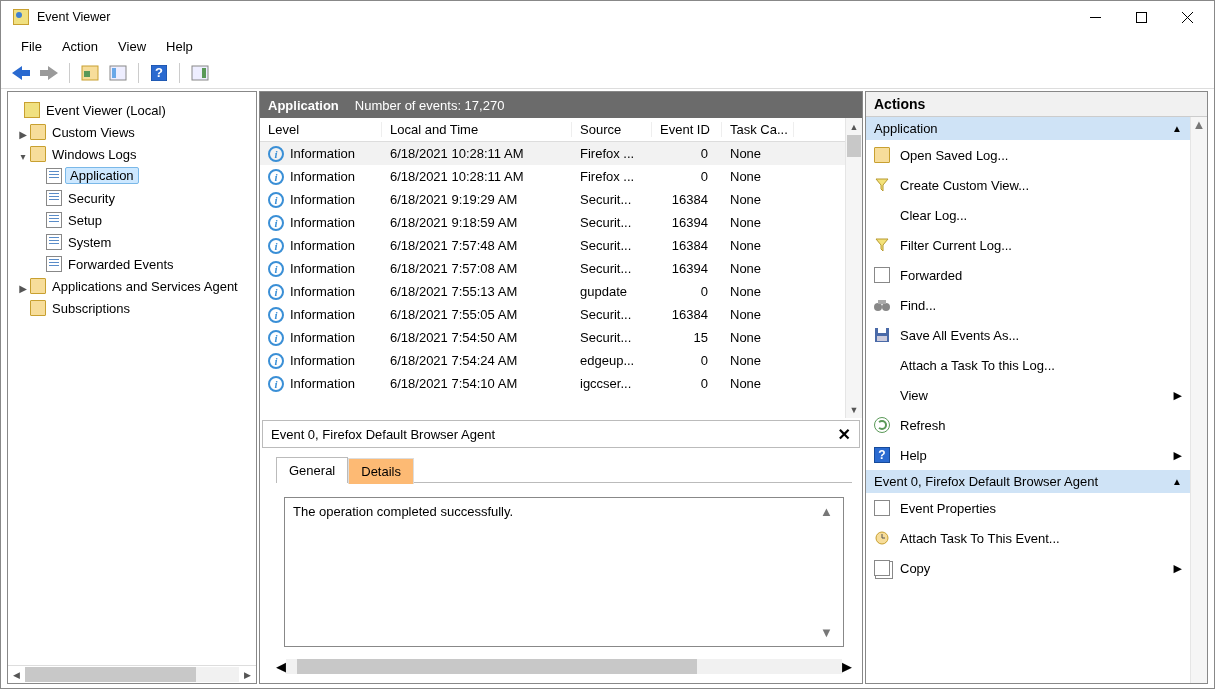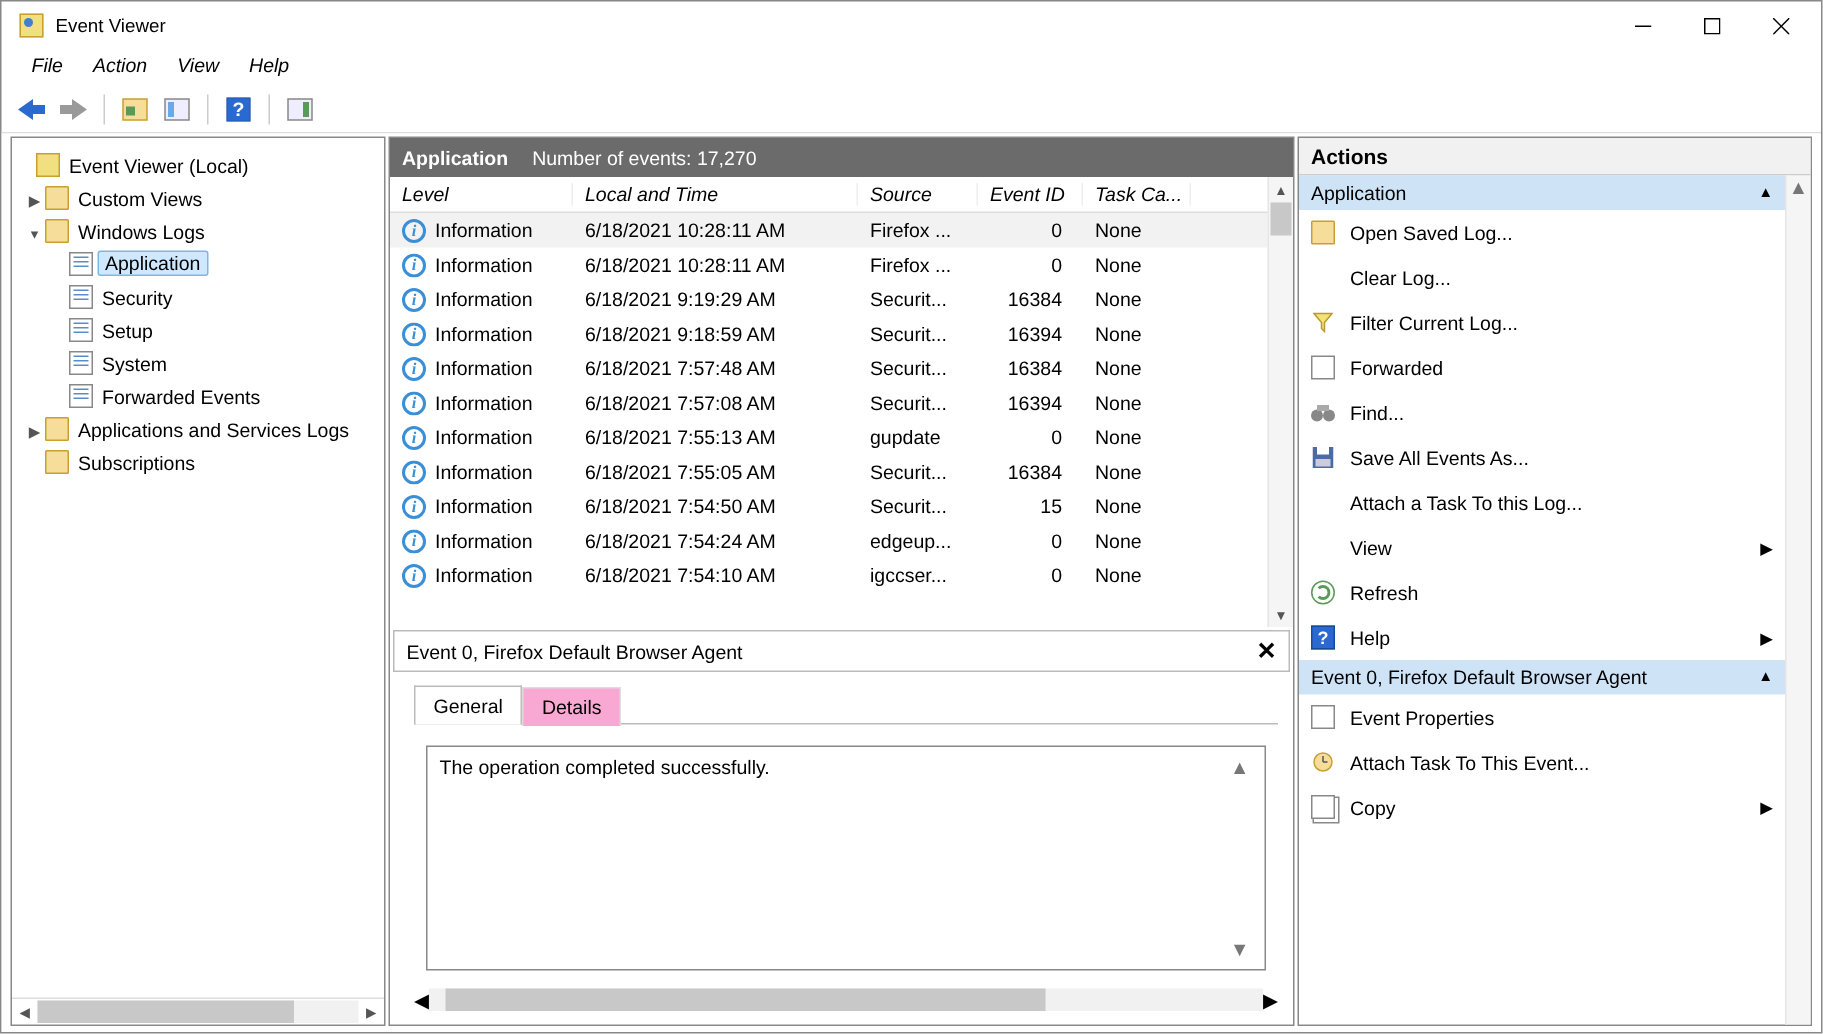--- a/index.html
+++ b/index.html
@@ -4,21 +4,21 @@
 <style>
 * { box-sizing: border-box; margin: 0; padding: 0; font-family: "Segoe UI", Tahoma, sans-serif; font-size: 13px; }
 body { background: #fff; width: 1215px; height: 689px; border: 1px solid #888; overflow: hidden; display: flex; flex-direction: column; }
 .titlebar { height: 32px; display: flex; align-items: center; padding: 0 4px; }
 .titlebar .app-icon { width: 16px; height: 16px; margin: 0 8px; background: #f0e080; border:1px solid #c8a030; position:relative;}
 .titlebar .app-icon::after{content:"";position:absolute;top:2px;left:2px;width:6px;height:6px;background:#4080d0;border-radius:50%;}
 .titlebar .title { flex: 1; font-size: 12.5px; }
 .win-btns { display: flex; }
 .win-btn { width: 46px; height: 30px; display: flex; align-items: center; justify-content: center; }
 .win-btn svg { stroke: #000; stroke-width: 1; fill: none; }
-.menubar { height: 24px; display: flex; align-items: flex-start; padding: 0 10px; gap: 0; border-top: 0; font-style: italic; }
+.menubar { height: 24px; display: flex; align-items: flex-end; padding: 0 10px; gap: 0; border-top: 0; }
 .menubar span { padding: 3px 10px; cursor: default; }
 .toolbar { height: 32px; display: flex; align-items: center; padding: 3px 8px; gap: 4px; border-bottom: 1px solid #ddd; }
 .tbtn { width: 24px; height: 24px; display:flex; align-items:center; justify-content:center; }
 .tbtn svg{display:block;}
 .tool-sep { width:1px; height:20px; background:#ccc; margin:0 4px;}
 .main-grid { flex: 1; display: grid; grid-template-columns: 250px 604px 1fr; gap: 2px; padding: 2px 6px 4px 6px; min-height: 0; background:#fff;}
 .pane { border: 1px solid #888; background: #fff; display: flex; flex-direction: column; min-height: 0; min-width:0;}
 
 .tree { flex:1; overflow:auto; padding:4px 0; }
 .tree-row { display:flex; align-items:flex-end; height:22px; white-space:nowrap; }
@@ -33,42 +33,42 @@
 .lbl { padding:0 2px; }
 .hscroll{height:18px;border-top:1px solid #ddd;display:flex;align-items:center;}
 .hscroll .sb-btn{width:17px;height:17px;display:flex;align-items:center;justify-content:center;color:#555;font-size:9px;}
 .hscroll .track{flex:1;height:15px;background:#f1f1f1;position:relative;}
 .hscroll .thumb{position:absolute;top:0;bottom:0;background:#c8c8c8;}
 
 .mid-head{background:#6b6b6b;color:#fff;height:26px;display:flex;align-items:center;padding:0 8px;font-size:13px;gap:16px;}
 .mid-head b{font-weight:600;}
 .grid-wrap{flex:0 0 300px;display:flex;min-height:0;}
 .grid-area{flex:1;min-width:0;display:flex;flex-direction:column;}
-.colhdr{display:flex;border-bottom:1px solid #ddd;height:24px;align-items:center;font-style:italic;}
+.colhdr{display:flex;border-bottom:1px solid #ddd;height:24px;align-items:center;}
 .colhdr div{padding:0 8px;border-right:1px solid #eee;white-space:nowrap;overflow:hidden;font-size:13px;}
 .rows{flex:1;overflow:hidden;}
 .row{display:flex;align-items:center;height:23px;}
 .row.sel{background:#f2f2f2;}
 .cell{padding:0 8px;white-space:nowrap;overflow:hidden;text-overflow:ellipsis;display:flex;align-items:center;}
 .c-level{width:122px;}
 .c-date{width:190px;}
 .c-src{width:80px;}
 .c-eid{width:70px;justify-content:flex-end;padding-right:14px;}
 .c-task{width:72px;}
 .info-icon{width:16px;height:16px;border-radius:50%;border:2px solid #3a8fd6;margin-right:6px;display:inline-flex;align-items:center;justify-content:center;font-weight:bold;color:#3a8fd6;font-size:11px;font-family:Georgia,serif;font-style:italic;}
 .vscroll{width:17px;background:#f5f5f5;border-left:1px solid #e5e5e5;position:relative;}
 .vscroll .up,.vscroll .dn{height:17px;display:flex;align-items:center;justify-content:center;color:#555;font-size:9px;}
 .vscroll .vtrack{position:absolute;top:17px;bottom:17px;left:0;right:0;}
 .vscroll .vthumb{position:absolute;left:1px;right:1px;background:#c8c8c8;}
 
 .detail-hdr{height:28px;border:1px solid #bbb;margin:2px;display:flex;align-items:center;padding:0 8px;background:#fff;}
 .detail-hdr .x{margin-left:auto;font-weight:bold;font-size:16px;cursor:default;}
 .tabbar{display:flex;padding:6px 10px 0 16px;}
 .tab{padding:5px 12px;border:1px solid #bbb;border-bottom:none;background:#fff;position:relative;top:1px;font-size:13px;}
-.tab.inactive{background:#f9a8d4;border-color:#ddd;font-size:13px;top:2px;}
+.tab.inactive{background:#fdba74;border-color:#ddd;font-size:13px;top:2px;}
 .detail-body{flex:1;border-top:1px solid #bbb;margin:0 10px 0 16px;padding:14px 8px 6px 8px;display:flex;flex-direction:column;min-height:0;}
 .msgbox{flex:1;border:1px solid #888;padding:6px 8px;display:flex;min-height:0;}
 .msgbox .txt{flex:1;}
 .msgbox .vs{width:17px;display:flex;flex-direction:column;justify-content:space-between;align-items:center;color:#777;font-size:9px;}
 .det-hscroll{height:18px;margin:4px 10px 8px 16px;display:flex;align-items:center;}
 
 .actions-title{background:#f1f1f1;border-bottom:1px solid #ccc;padding:4px 8px;font-weight:600;font-size:14px;}
 .actions-body{flex:1;display:flex;min-height:0;}
 .actions-list{flex:1;overflow:hidden;}
 .act-hdr{background:#cfe3f6;padding:4px 8px;display:flex;align-items:center;justify-content:space-between;font-size:13px;}
@@ -204,21 +204,21 @@
         </div>
       <div class="tree-row">
           <span class="spacer" style="width:38px"></span>
           <span class="ticon ic-log"></span>
           <span class="lbl">Forwarded Events</span>
         </div>
       <div class="tree-row">
           <span class="spacer" style="width:8px"></span>
           <span class="twisty">▶</span>
           <span class="ticon ic-folder"></span>
-          <span class="lbl">Applications and Services Logs</span>
+          <span class="lbl">Applications and Services Agent</span>
         </div>
       <div class="tree-row">
           <span class="spacer" style="width:22px"></span>
           <span class="ticon ic-folder"></span>
           <span class="lbl">Subscriptions</span>
         </div>
     </div>
     <div class="hscroll">
       <div class="sb-btn">◀</div>
       <div class="track">
@@ -396,20 +396,28 @@
       <div class="actions-list">
         <div class="act-hdr">
             <span>Application</span>
             <span class="tri">▲</span>
           </div>
         <div class="act-item">
             <span class="ai ai-open"></span>
             <span>Open Saved Log...</span>
           </div>
         <div class="act-item">
+            <span class="ai ai-funnel">
+              <svg width="14" height="14">
+                <polygon points="1,1 13,1 8,7 8,13 6,11 6,7" fill="#f3e27a" stroke="#b89a30"></polygon>
+              </svg>
+            </span>
+            <span>Create Custom View...</span>
+          </div>
+        <div class="act-item">
             <span class="ai"></span>
             <span>Clear Log...</span>
           </div>
         <div class="act-item">
             <span class="ai ai-funnel">
               <svg width="14" height="14">
                 <polygon points="1,1 13,1 8,7 8,13 6,11 6,7" fill="#f3e27a" stroke="#b89a30"></polygon>
               </svg>
             </span>
             <span>Filter Current Log...</span>

